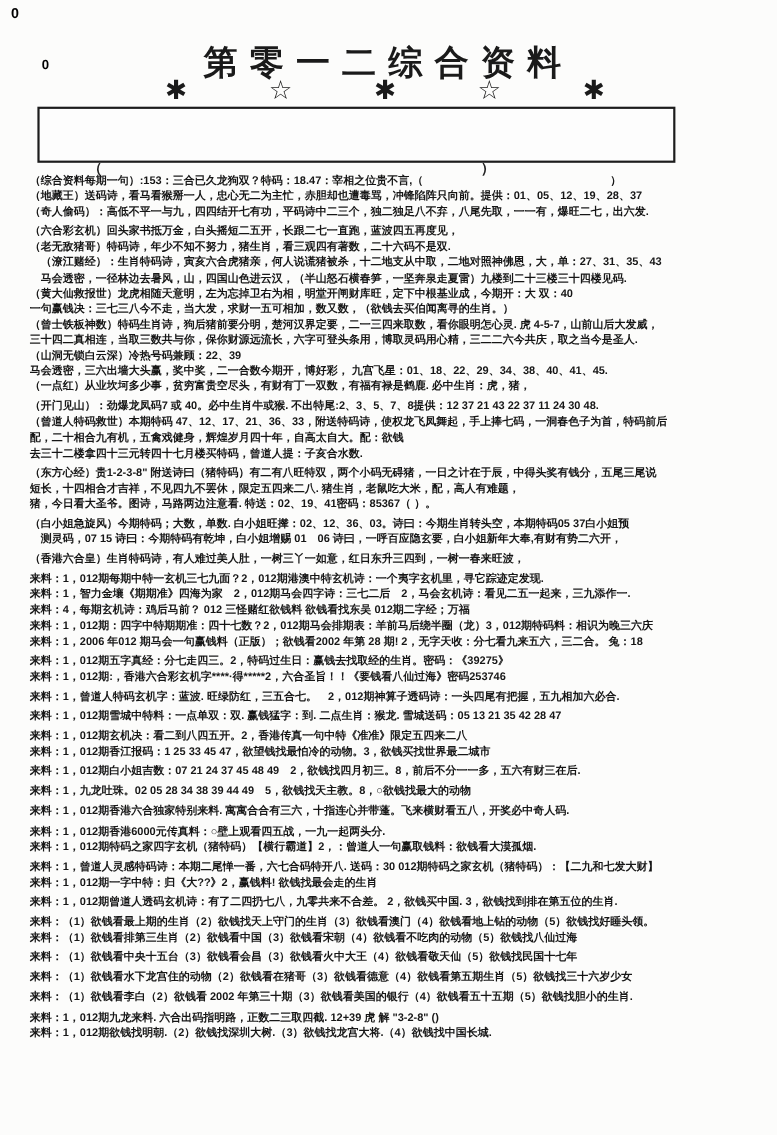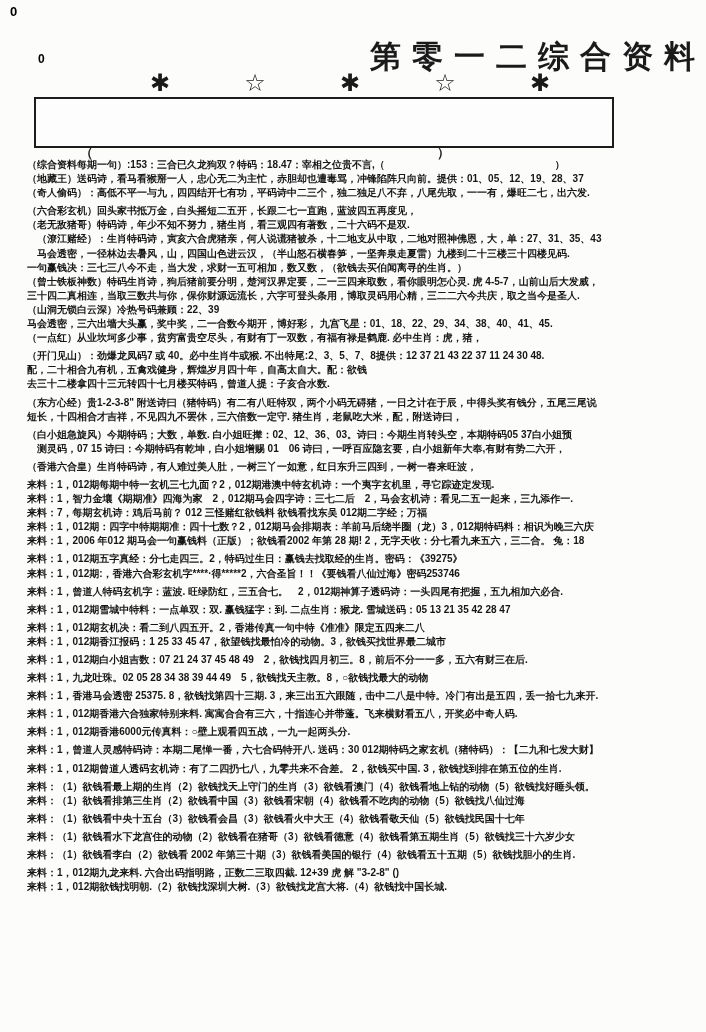--- a/index.html
+++ b/index.html
@@ -15,21 +15,21 @@
   .corner-mark{
     position:absolute;left:10px;top:4px;
     font-weight:bold;font-size:13px;color:#000;
   }
   .corner-mark2{
     position:absolute;left:38px;top:52px;
     font-weight:bold;font-size:12px;color:#000;
   }
   .title{
     position:absolute;left:0;top:36px;width:100%;
-    text-align:right;
+    text-align:center;
     font-family:"Liberation Serif","DejaVu Serif",serif;
     font-weight:bold;
     font-size:31px;
     letter-spacing:11px;
     color:#1a1a1a;
   }
   .stars{
     position:absolute;left:150px;top:70px;width:400px;
     display:flex;justify-content:space-between;
     font-size:24px;font-weight:bold;color:#1a1a1a;
@@ -87,51 +87,55 @@
   </div>
 
   <div class="content">
       <div class="line">（综合资料每期一句）:153：三合已久龙狗双？特码：18.47：宰相之位贵不言,（　　　　　　　　　　　　　　　　　）</div>
       <div class="line">（地藏王）送码诗，看马看猴掰一人，忠心无二为主忙，赤胆却也遭毒骂，冲锋陷阵只向前。提供：01、05、12、19、28、37</div>
       <div class="line">（奇人偷码）：高低不平一与九，四四结开七有功，平码诗中二三个，独二独足八不弃，八尾先取，一一有，爆旺二七，出六发.</div>
       <div class="line gap">（六合彩玄机）回头家书抵万金，白头摇短二五开，长跟二七一直跑，蓝波四五再度见，</div>
       <div class="line">（老无敌猪哥）特码诗，年少不知不努力，猪生肖，看三观四有著数，二十六码不是双.</div>
       <div class="line">　（潦江赌经）：生肖特码诗，寅亥六合虎猪亲，何人说谎猪被杀，十二地支从中取，二地对照神佛恩，大，单：27、31、35、43</div>
       <div class="line">　马会透密，一径林边去暑风，山，四国山色进云汉，（半山怒石横春笋，一坚奔泉走夏雷）九楼到二十三楼三十四楼见码.</div>
+      <div class="line">（黄大仙救报世）龙虎相随天意明，左为忘掉卫右为相，明堂开闸财库旺，定下中根基业成，今期开：大 双：40</div>
       <div class="line">一句赢钱决：三七三八今不走，当大发，求财一五可相加，数又数，（欲钱去买伯闻离寻的生肖。）</div>
       <div class="line">（曾士铁板神数）特码生肖诗，狗后猪前要分明，楚河汉界定要，二一三四来取数，看你眼明怎心灵. 虎 4-5-7，山前山后大发威，</div>
       <div class="line">三十四二真相连，当取三数共与你，保你财源远流长，六字可登头条用，博取灵码用心精，三二二六今共庆，取之当今是圣人.</div>
       <div class="line">（山洞无锁白云深）冷热号码兼顾：22、39</div>
       <div class="line">马会透密，三六出墙大头赢，奖中奖，二一合数今期开，博好彩， 九宫飞星：01、18、22、29、34、38、40、41、45.</div>
       <div class="line">（一点红）从业坎坷多少事，贫穷富贵空尽头，有财有丁一双数，有福有禄是鹤鹿. 必中生肖：虎，猪，</div>
       <div class="line gap">（开门见山）：劲爆龙凤码7 或 40。必中生肖牛或猴. 不出特尾:2、3、5、7、8提供：12 37 21 43 22 37 11 24 30 48.</div>
+      <div class="line">（曾道人特码救世）本期特码 47、12、17、21、36、33，附送特码诗，使权龙飞凤舞起，手上捧七码，一洞春色子为首，特码前后</div>
       <div class="line">配，二十相合九有机，五禽戏健身，辉煌岁月四十年，自高太自大。配：欲钱</div>
       <div class="line">去三十二楼拿四十三元转四十七月楼买特码，曾道人提：子亥合水数.</div>
       <div class="line gap">（东方心经）贵1-2-3-8" 附送诗曰（猪特码）有二有八旺特双，两个小码无碍猪，一日之计在于辰，中得头奖有钱分，五尾三尾说</div>
-      <div class="line">短长，十四相合才吉祥，不见四九不罢休，三六倍数一定守. 猪生肖，老鼠吃大米，配，附送诗曰，</div>
+      <div class="line">短长，十四相合才吉祥，不见四九不罢休，限定五四来二八. 猪生肖，老鼠吃大米，配，高人有难题，</div>
+      <div class="line">猪，今日看大圣爷。图诗，马路两边注意看. 特送：02、19、41密码：85367（ ）。</div>
       <div class="line gap">（白小姐急旋风）今期特码；大数，单数. 白小姐旺撵：02、12、36、03。诗曰：今期生肖转头空，本期特码05 37白小姐预</div>
       <div class="line">　测灵码，07 15 诗曰：今期特码有乾坤，白小姐增赐 01　06 诗曰，一呼百应隐玄要，白小姐新年大奉,有财有势二六开，</div>
       <div class="line gap">（香港六合皇）生肖特码诗，有人难过美人肚，一树三丫一如意，红日东升三四到，一树一春来旺波，</div>
       <div class="line gap">来料：1，012期每期中特一玄机三七九面？2，012期港澳中特玄机诗：一个夷字玄机里，寻它踪迹定发现.</div>
       <div class="line">来料：1，智力金壤《期期准》四海为家　2，012期马会四字诗：三七二后　2，马会玄机诗：看见二五一起来，三九添作一.</div>
-      <div class="line">来料：7，每期玄机诗：鸡后马前？ 012 三怪赌红欲钱料 欲钱看找东吴 012期二字经；万福</div>
+      <div class="line">来料：4，每期玄机诗：鸡后马前？ 012 三怪赌红欲钱料 欲钱看找东吴 012期二字经；万福</div>
       <div class="line">来料：1，012期：四字中特期期准：四十七数？2，012期马会排期表：羊前马后绕半圈（龙）3，012期特码料：相识为晚三六庆</div>
       <div class="line">来料：1，2006 年012 期马会一句赢钱料（正版）；欲钱看2002 年第 28 期! 2，无字天收：分七看九来五六，三二合。 兔：18</div>
       <div class="line gap">来料：1，012期五字真经：分七走四三。2，特码过生日：赢钱去找取经的生肖。密码：《39275》</div>
       <div class="line">来料：1，012期:，香港六合彩玄机字****·得*****2，六合圣旨！！《要钱看八仙过海》密码253746</div>
       <div class="line gap">来料：1，曾道人特码玄机字：蓝波. 旺绿防红，三五合七。　2，012期神算子透码诗：一头四尾有把握，五九相加六必合.</div>
       <div class="line gap">来料：1，012期雪城中特料：一点单双：双. 赢钱猛字：到. 二点生肖：猴龙. 雪城送码：05 13 21 35 42 28 47</div>
       <div class="line gap">来料：1，012期玄机决：看二到八四五开。2，香港传真一句中特《准准》限定五四来二八</div>
       <div class="line">来料：1，012期香江报码：1 25 33 45 47，欲望钱找最怕冷的动物。3，欲钱买找世界最二城市</div>
       <div class="line gap">来料：1，012期白小姐吉数：07 21 24 37 45 48 49　2，欲钱找四月初三。8，前后不分一一多，五六有财三在后.</div>
       <div class="line gap">来料：1，九龙吐珠。02 05 28 34 38 39 44 49　5，欲钱找天主教。8，○欲钱找最大的动物</div>
-      <div class="line gap">来料：1，香港马会透密 25375. 8，欲钱找第四十三期. 3，来三出五六跟随，击中二八是中特。冷门有出是五四，丢一拾七九来开.</div>
       <div class="line gap">来料：1，012期香港六合独家特别来料. 寓寓合合有三六，十指连心并带蓬。飞来横财看五八，开奖必中奇人码.</div>
       <div class="line gap">来料：1，012期香港6000元传真料：○壁上观看四五战，一九一起两头分.</div>
+      <div class="line">来料：1，012期特码之家四字玄机（猪特码）【横行霸道】2，：曾道人一句赢取钱料：欲钱看大漠孤烟.</div>
       <div class="line gap">来料：1，曾道人灵感特码诗：本期二尾惮一番，六七合码特开八. 送码：30 012期特码之家玄机（猪特码）：【二九和七发大财】</div>
+      <div class="line">来料：1，012期一字中特：归《大??》2，赢钱料! 欲钱找最会走的生肖</div>
       <div class="line gap">来料：1，012期曾道人透码玄机诗：有了二四扔七八，九零共来不合差。 2，欲钱买中国. 3，欲钱找到排在第五位的生肖.</div>
       <div class="line gap">来料：（1）欲钱看最上期的生肖（2）欲钱找天上守门的生肖（3）欲钱看澳门（4）欲钱看地上钻的动物（5）欲钱找好睡头领。</div>
       <div class="line">来料：（1）欲钱看排第三生肖（2）欲钱看中国（3）欲钱看宋朝（4）欲钱看不吃肉的动物（5）欲钱找八仙过海</div>
       <div class="line gap">来料：（1）欲钱看中央十五台（3）欲钱看会昌（3）欲钱看火中大王（4）欲钱看敬天仙（5）欲钱找民国十七年</div>
       <div class="line gap">来料：（1）欲钱看水下龙宫住的动物（2）欲钱看在猪哥（3）欲钱看德意（4）欲钱看第五期生肖（5）欲钱找三十六岁少女</div>
       <div class="line gap">来料：（1）欲钱看李白（2）欲钱看 2002 年第三十期（3）欲钱看美国的银行（4）欲钱看五十五期（5）欲钱找胆小的生肖.</div>
       <div class="line gap">来料：1，012期九龙来料. 六合出码指明路，正数二三取四截. 12+39 虎 解 "3-2-8" ()</div>
       <div class="line">来料：1，012期欲钱找明朝.（2）欲钱找深圳大树.（3）欲钱找龙宫大将.（4）欲钱找中国长城.</div>
     </div>
 

